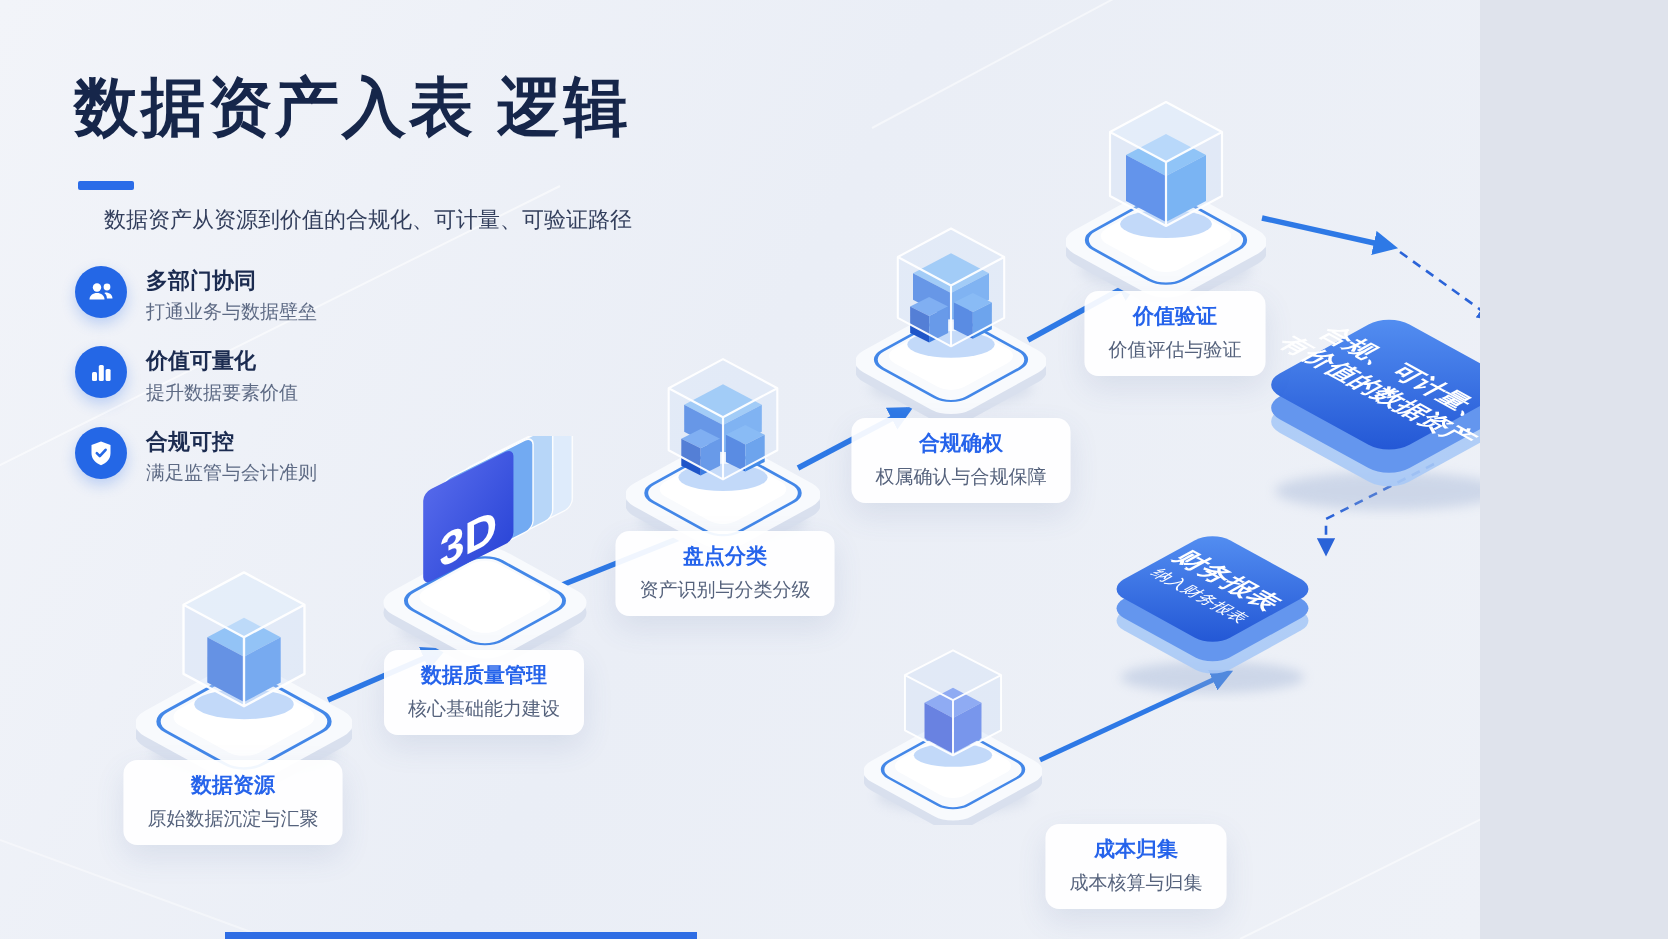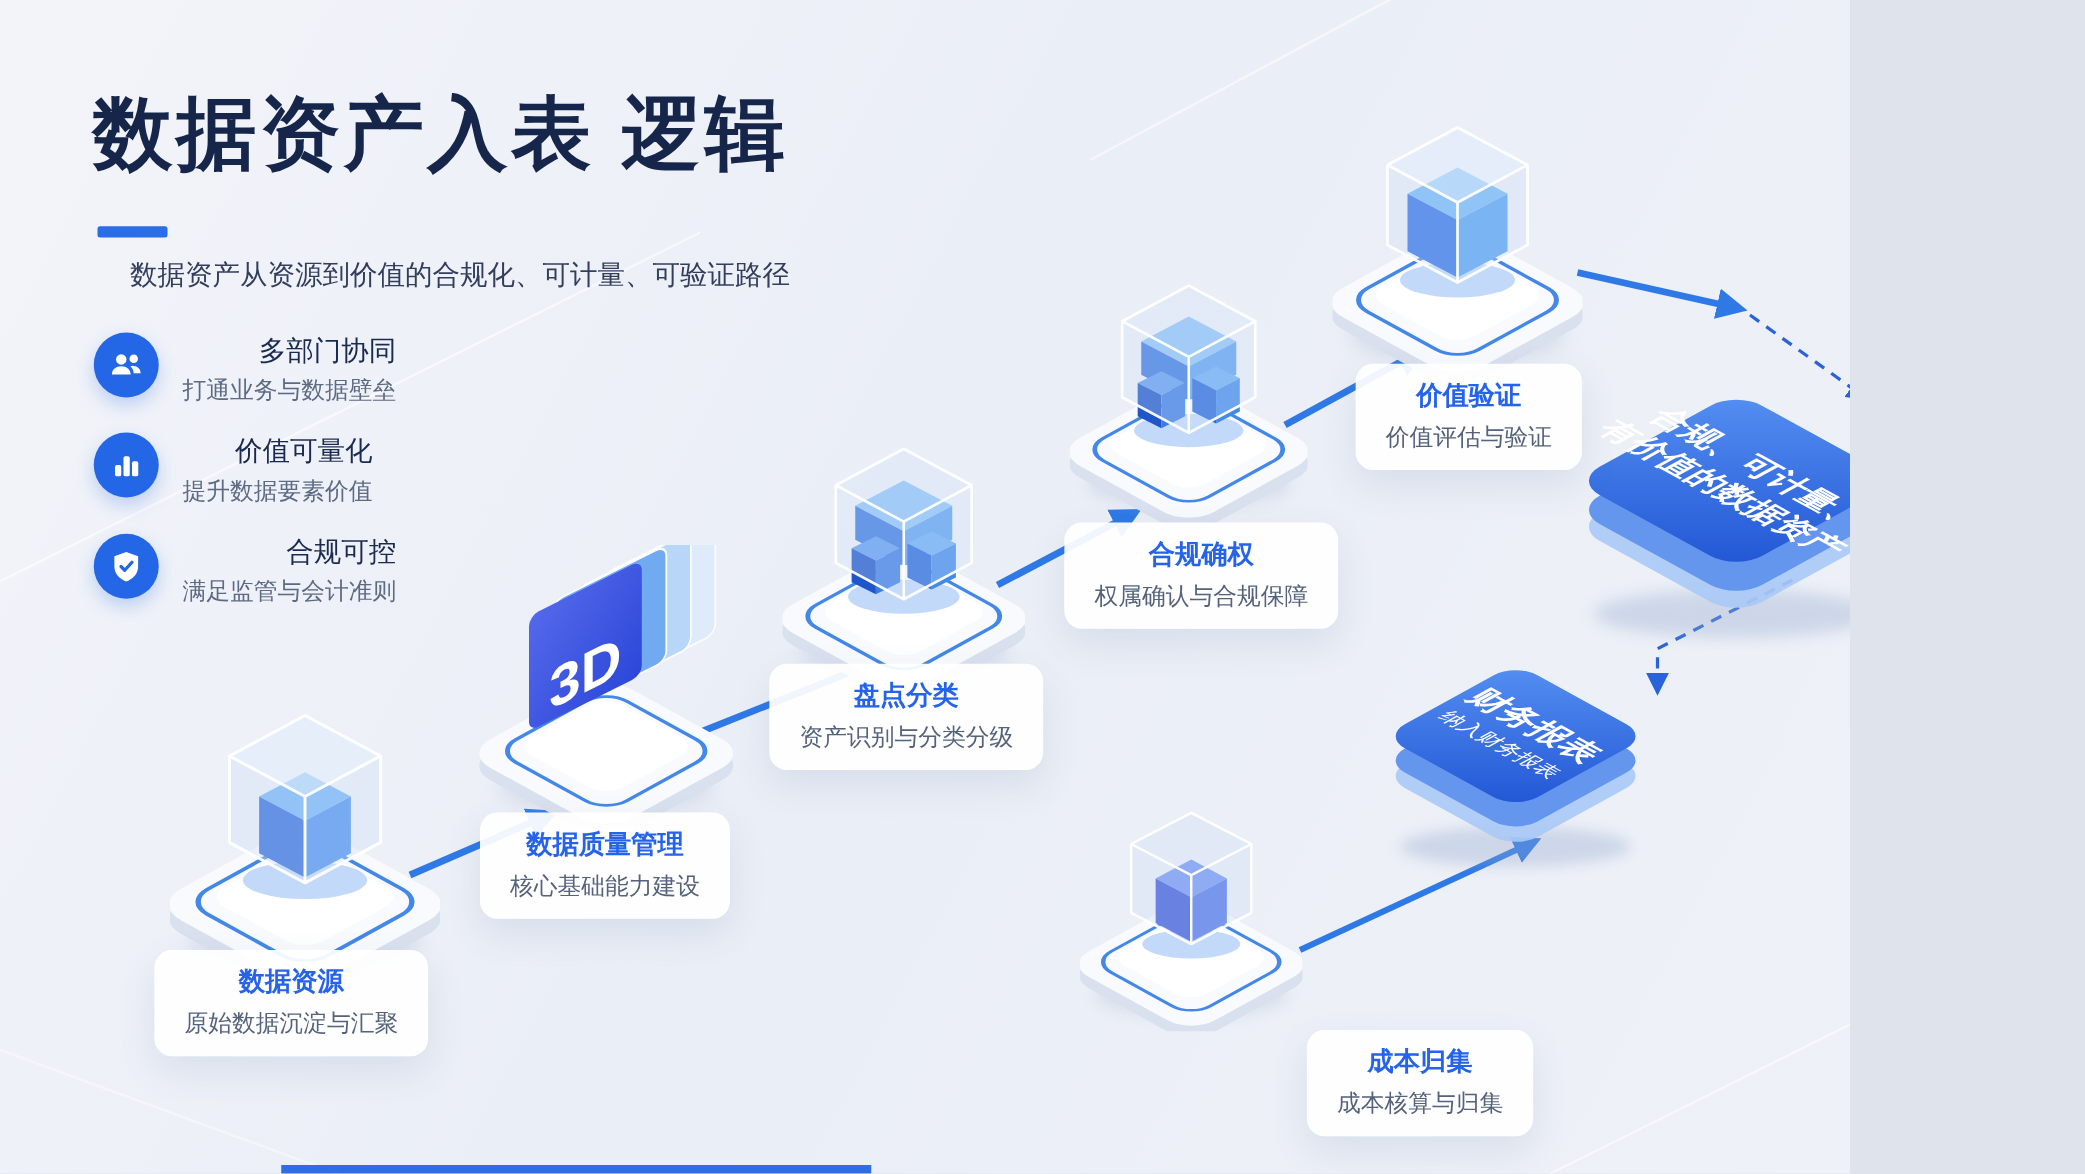--- a/index.html
+++ b/index.html
@@ -12,21 +12,21 @@
   .abs{position:absolute;}
   .page-title{
     position:absolute;left:74px;top:64px;font-size:64px;font-weight:800;
     color:#16264a;letter-spacing:3px;white-space:nowrap;
   }
   .title-bar{position:absolute;left:78px;top:181px;width:56px;height:9px;background:#2b6ce8;border-radius:2px;}
   .page-subtitle{position:absolute;left:76px;top:205px;font-size:22px;color:#323e5c;white-space:nowrap;margin-left:28px;}
   .features{position:absolute;left:75px;top:266px;display:flex;flex-direction:column;gap:21px;}
   .feature{display:flex;gap:19px;align-items:flex-start;}
   .f-icon{width:52px;height:52px;border-radius:50%;background:#2467e6;display:flex;align-items:center;justify-content:center;flex:0 0 auto;box-shadow:0 6px 14px rgba(36,103,230,.25);}
-  .f-title{font-size:22px;font-weight:normal;color:#1b2b50;line-height:1.2;padding-top:2px;text-align:right;}
+  .f-title{font-size:22px;font-weight:bold;color:#1b2b50;line-height:1.2;padding-top:2px;}
   .f-desc{font-size:19px;color:#5d6a84;margin-top:5px;text-align:center;}
   .stage-card{
     position:absolute;transform:translateX(-50%);
     background:rgba(255,255,255,.93);border-radius:14px;
     padding:11px 24px 13px;text-align:center;white-space:nowrap;
     box-shadow:0 12px 30px rgba(70,100,160,.12);
   }
   .stage-title{font-size:21px;font-weight:bold;color:#2563eb;}
   .stage-desc{font-size:19px;color:#55627c;margin-top:7px;}
   .bottom-strip{position:absolute;left:225px;top:932px;width:472px;height:7px;background:#2e6de4;}

